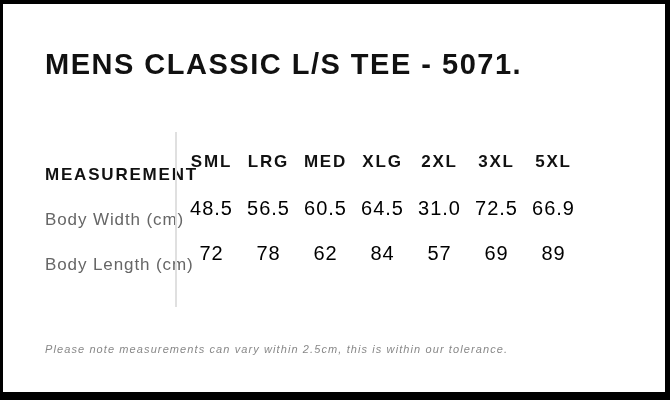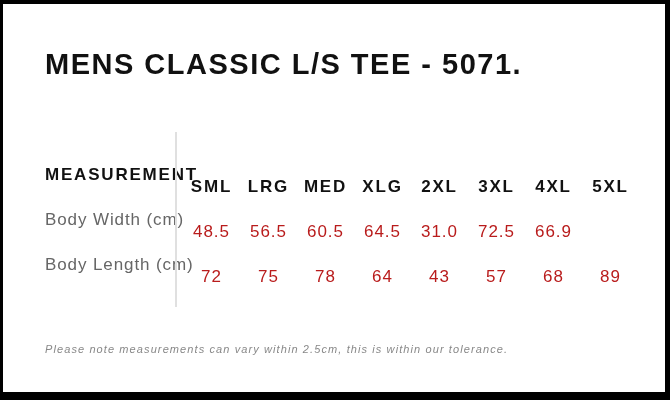--- a/index.html
+++ b/index.html
@@ -46,43 +46,42 @@
     white-space: nowrap;
   }
   .col-right {
     flex: 0 0 auto;
     border-left: 2px solid #e0e0e0;
     padding: 20px 0 20px 6px;
   }
   .col-right .row {
     height: 45px;
     display: flex;
-    align-items: flex-end;
+    align-items: flex-start;
   }
   .col-right .cell {
     width: 57px;
     text-align: center;
     white-space: nowrap;
   }
   .th {
     font-size: 17px;
     font-weight: bold;
     letter-spacing: 1.8px;
     color: #111111;
   }
   .row-label {
     font-size: 17px;
     letter-spacing: 0.9px;
     color: #666666;
   }
   .val {
-    font-size: 17px;
+    font-size: 20px;
     letter-spacing: 1px;
-    color: #b91c1c;
-    margin-top: 31px;
+    color: #000000;
   }
   .note {
     margin-top: 36px;
     font-size: 11px;
     line-height: 1.2;
     font-style: italic;
     letter-spacing: 1.1px;
     color: #888888;
     white-space: nowrap;
   }
@@ -104,42 +103,40 @@
 
     <div class="col-right">
 
       <div class="row">
         <div class="cell th">SML</div>
         <div class="cell th">LRG</div>
         <div class="cell th">MED</div>
         <div class="cell th">XLG</div>
         <div class="cell th">2XL</div>
         <div class="cell th">3XL</div>
-        <div class="cell th">4XL</div>
         <div class="cell th">5XL</div>
       </div>
 
       <div class="row">
         <div class="cell val">48.5</div>
         <div class="cell val">56.5</div>
         <div class="cell val">60.5</div>
         <div class="cell val">64.5</div>
         <div class="cell val">31.0</div>
         <div class="cell val">72.5</div>
         <div class="cell val">66.9</div>
       </div>
 
       <div class="row">
         <div class="cell val">72</div>
-        <div class="cell val">75</div>
         <div class="cell val">78</div>
-        <div class="cell val">64</div>
-        <div class="cell val">43</div>
+        <div class="cell val">62</div>
+        <div class="cell val">84</div>
         <div class="cell val">57</div>
-        <div class="cell val">68</div>
+        <div class="cell val">69</div>
         <div class="cell val">89</div>
       </div>
 
     </div>
   </div>
 
   <p class="note">Please note measurements can vary within 2.5cm, this is within our tolerance.</p>
 
 </div>
 

